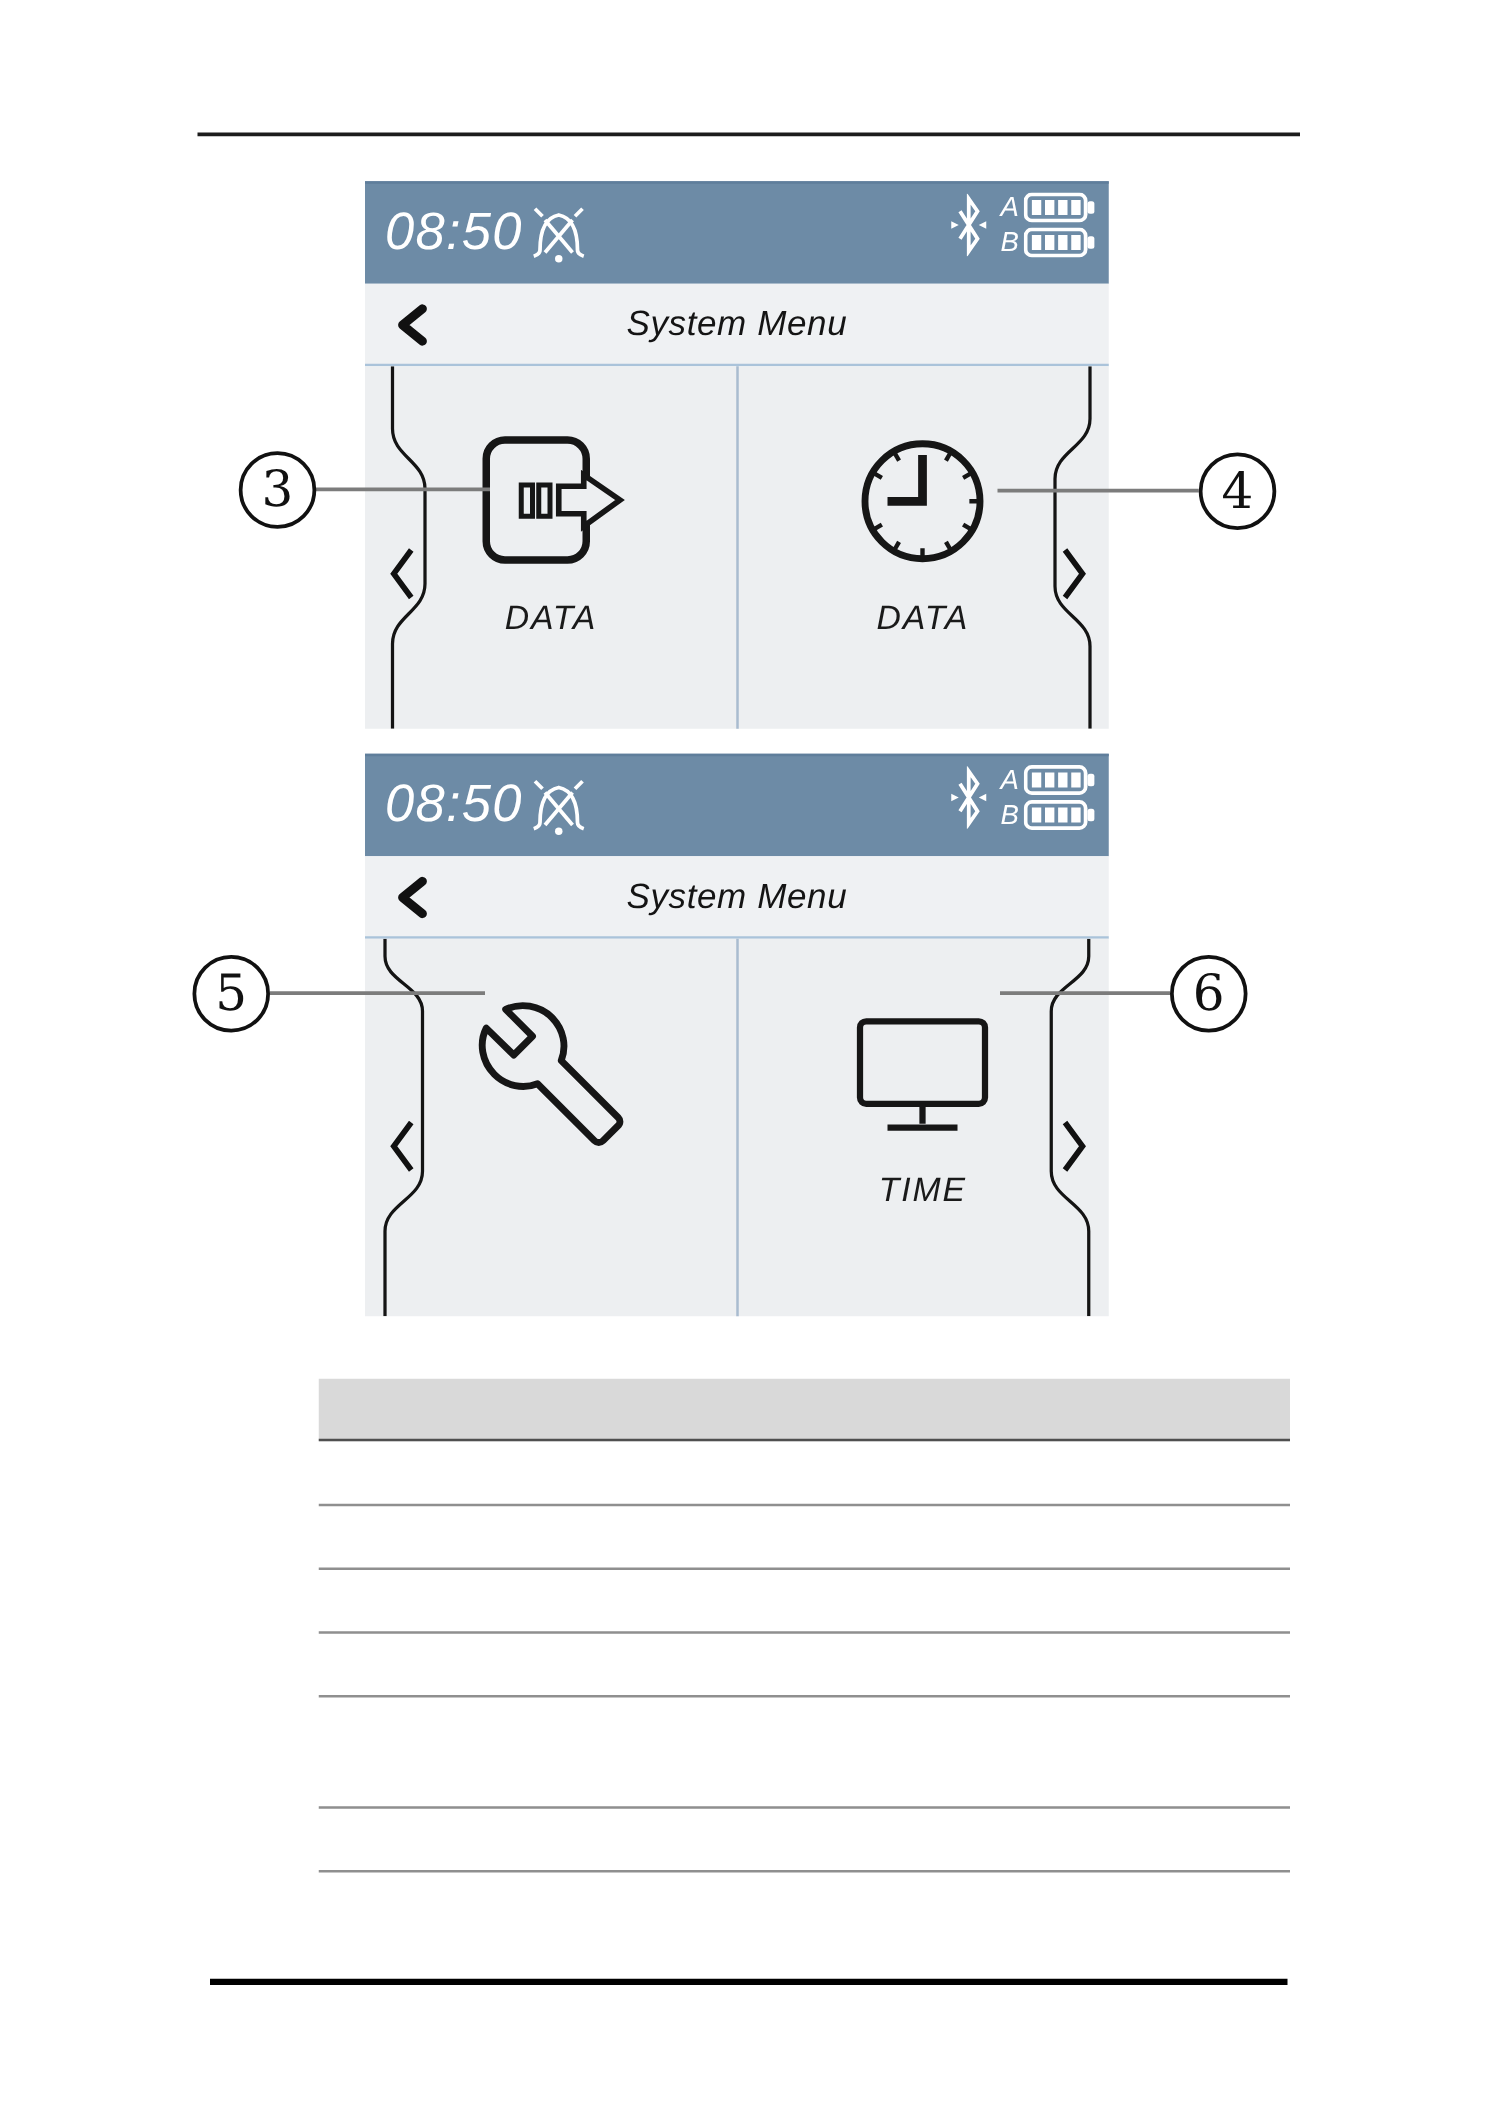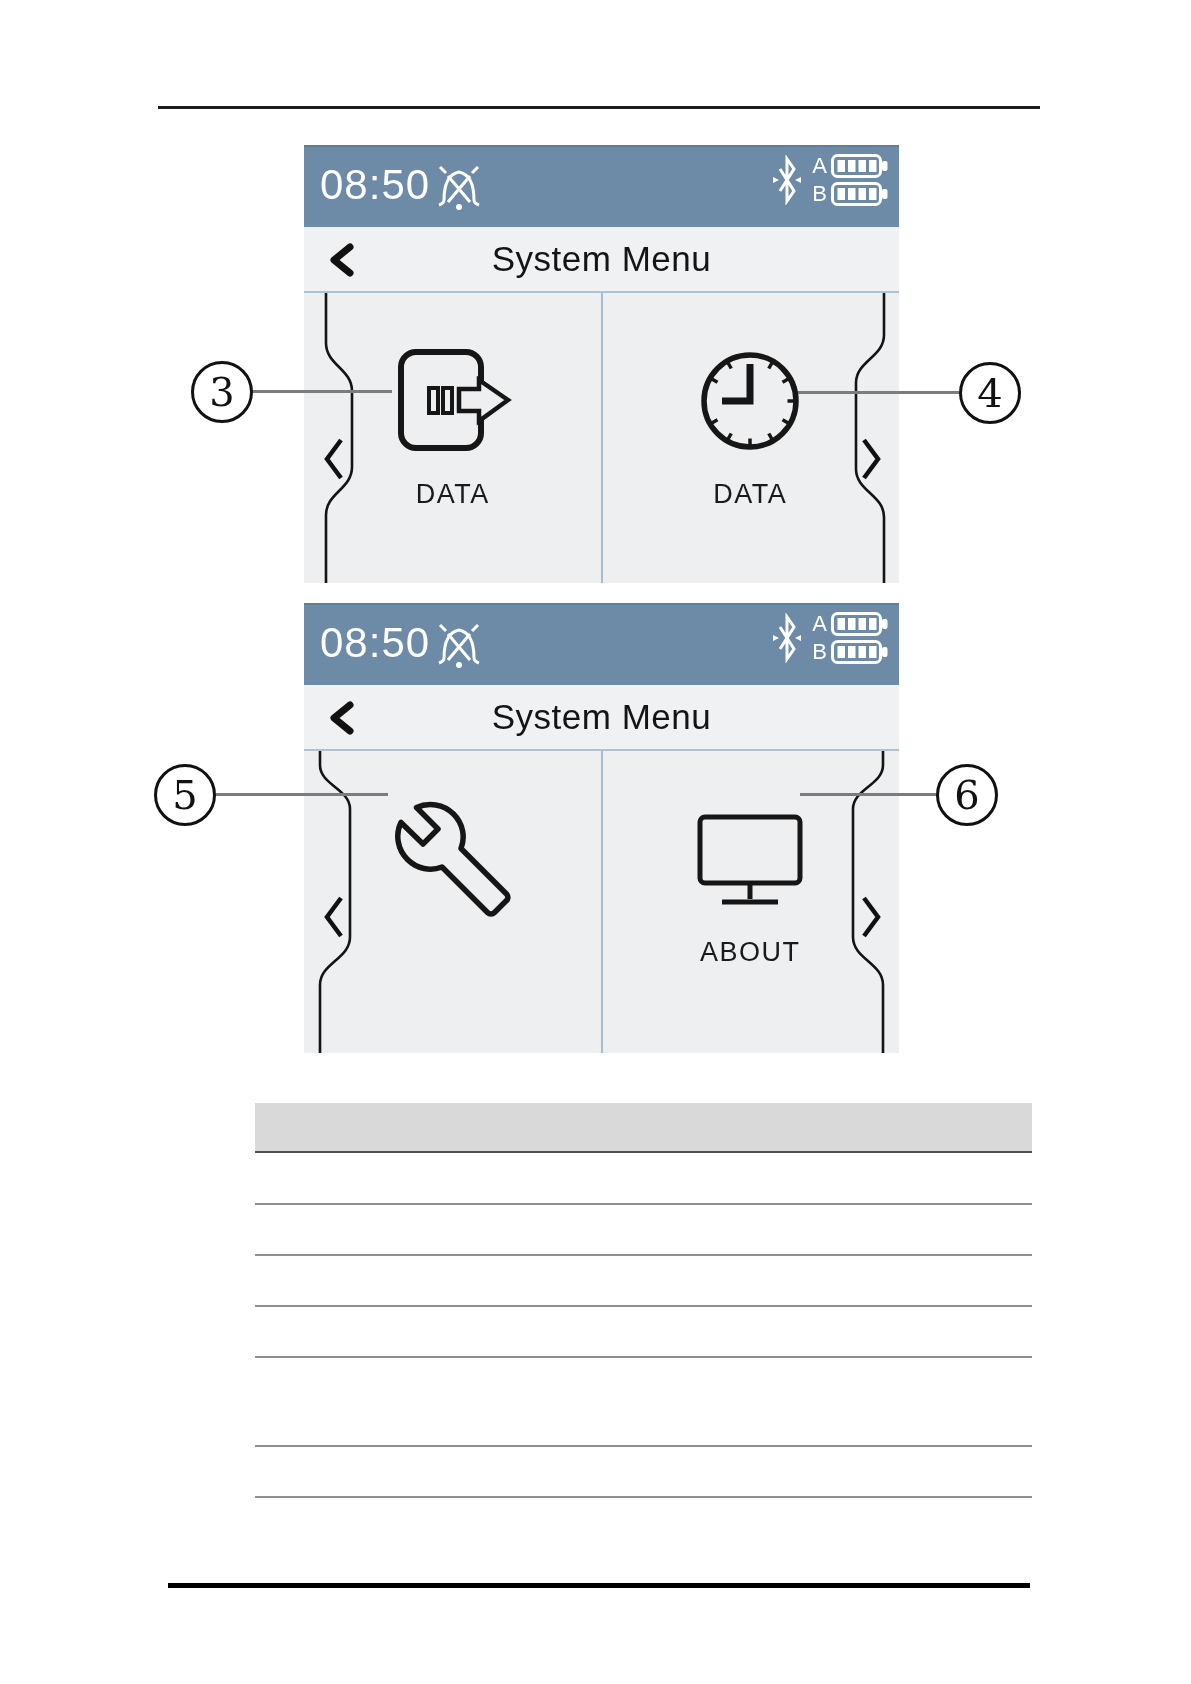--- a/index.html
+++ b/index.html
@@ -5,36 +5,36 @@
   html,body{margin:0;padding:0;background:#ffffff;}
   .page{position:relative;width:1191px;height:1684px;background:#ffffff;overflow:hidden;
         font-family:"Liberation Sans",sans-serif;}
   .abs{position:absolute;}
 
   
   .rule-top{left:158px;top:106px;width:882px;height:3px;background:#1c1c1c;}
   .rule-bottom{left:168px;top:1583px;width:862px;height:5px;background:#000;}
 
   
-  .screen{position:absolute;left:304px;width:595px;display:flex;flex-direction:column;}
+  .screen{position:absolute;left:292px;width:595px;display:flex;flex-direction:column;font-style:italic;}
   .screen-1{top:145px;height:438px;}
   .screen-2{top:603px;height:450px;}
 
   .statusbar{position:relative;height:82px;background:#6d8ba6;border-top:2px solid #5f7e9b;
              box-sizing:border-box;flex:none;}
   .time{position:absolute;left:16px;top:14px;font-size:42px;color:#ffffff;letter-spacing:1px;}
   .bell{position:absolute;left:128px;top:13px;}
   .status-right{position:absolute;right:10px;top:7px;display:flex;align-items:center;gap:8px;}
   .batteries{display:flex;flex-direction:column;gap:4px;}
   .battery-row{display:flex;align-items:center;gap:4px;color:#ffffff;font-size:22px;line-height:24px;}
 
   .screen-header{position:relative;height:66px;background:#eff1f3;border-bottom:2px solid #aac3da;
                  box-sizing:border-box;display:flex;align-items:center;justify-content:center;flex:none;}
   .back-btn{position:absolute;left:24px;top:16px;width:26px;height:34px;}
-  .screen-title{font-size:35px;color:#141414;letter-spacing:0.5px;}
+  .screen-title{font-size:28px;color:#141414;letter-spacing:0.5px;}
 
   .content{position:relative;flex:1;background:#edeff1;display:flex;}
   .vdivider{position:absolute;left:50%;top:0;bottom:0;width:2px;margin-left:-1px;background:#a9bccf;}
   .cell{position:relative;width:50%;}
   .cell-icon{position:absolute;left:50%;transform:translateX(-50%);}
   .icon-data{top:54px;}
   .icon-clock{top:54px;}
   .icon-wrench{top:48px;}
   .icon-monitor{top:60px;}
   .cell-label{position:absolute;left:0;right:0;top:186px;text-align:center;font-size:27px;
@@ -262,21 +262,21 @@
       </div>
 
       <div class="cell">
         <span class="cell-icon icon-monitor">
           <svg width="118" height="96" viewBox="0 0 118 96" stroke="#161616">
             <rect x="9" y="6" width="100" height="66" rx="5" fill="none" stroke-width="5"></rect>
             <line x1="59" y1="72" x2="59" y2="88" stroke-width="5"></line>
             <line x1="31" y1="91" x2="87" y2="91" stroke-width="5"></line>
           </svg>
         </span>
-        <div class="cell-label">ABOUT</div>
+        <div class="cell-label">TIME</div>
       </div>
 
       <span class="nav-chevron nav-left">
         <svg width="24" height="46" viewBox="0 0 24 46">
           <polyline points="19,4 5,23 19,42" fill="none" stroke="#111111" stroke-width="4.5"></polyline>
         </svg>
       </span>
       <span class="nav-chevron nav-right">
         <svg width="24" height="46" viewBox="0 0 24 46">
           <polyline points="5,4 19,23 5,42" fill="none" stroke="#111111" stroke-width="4.5"></polyline>

